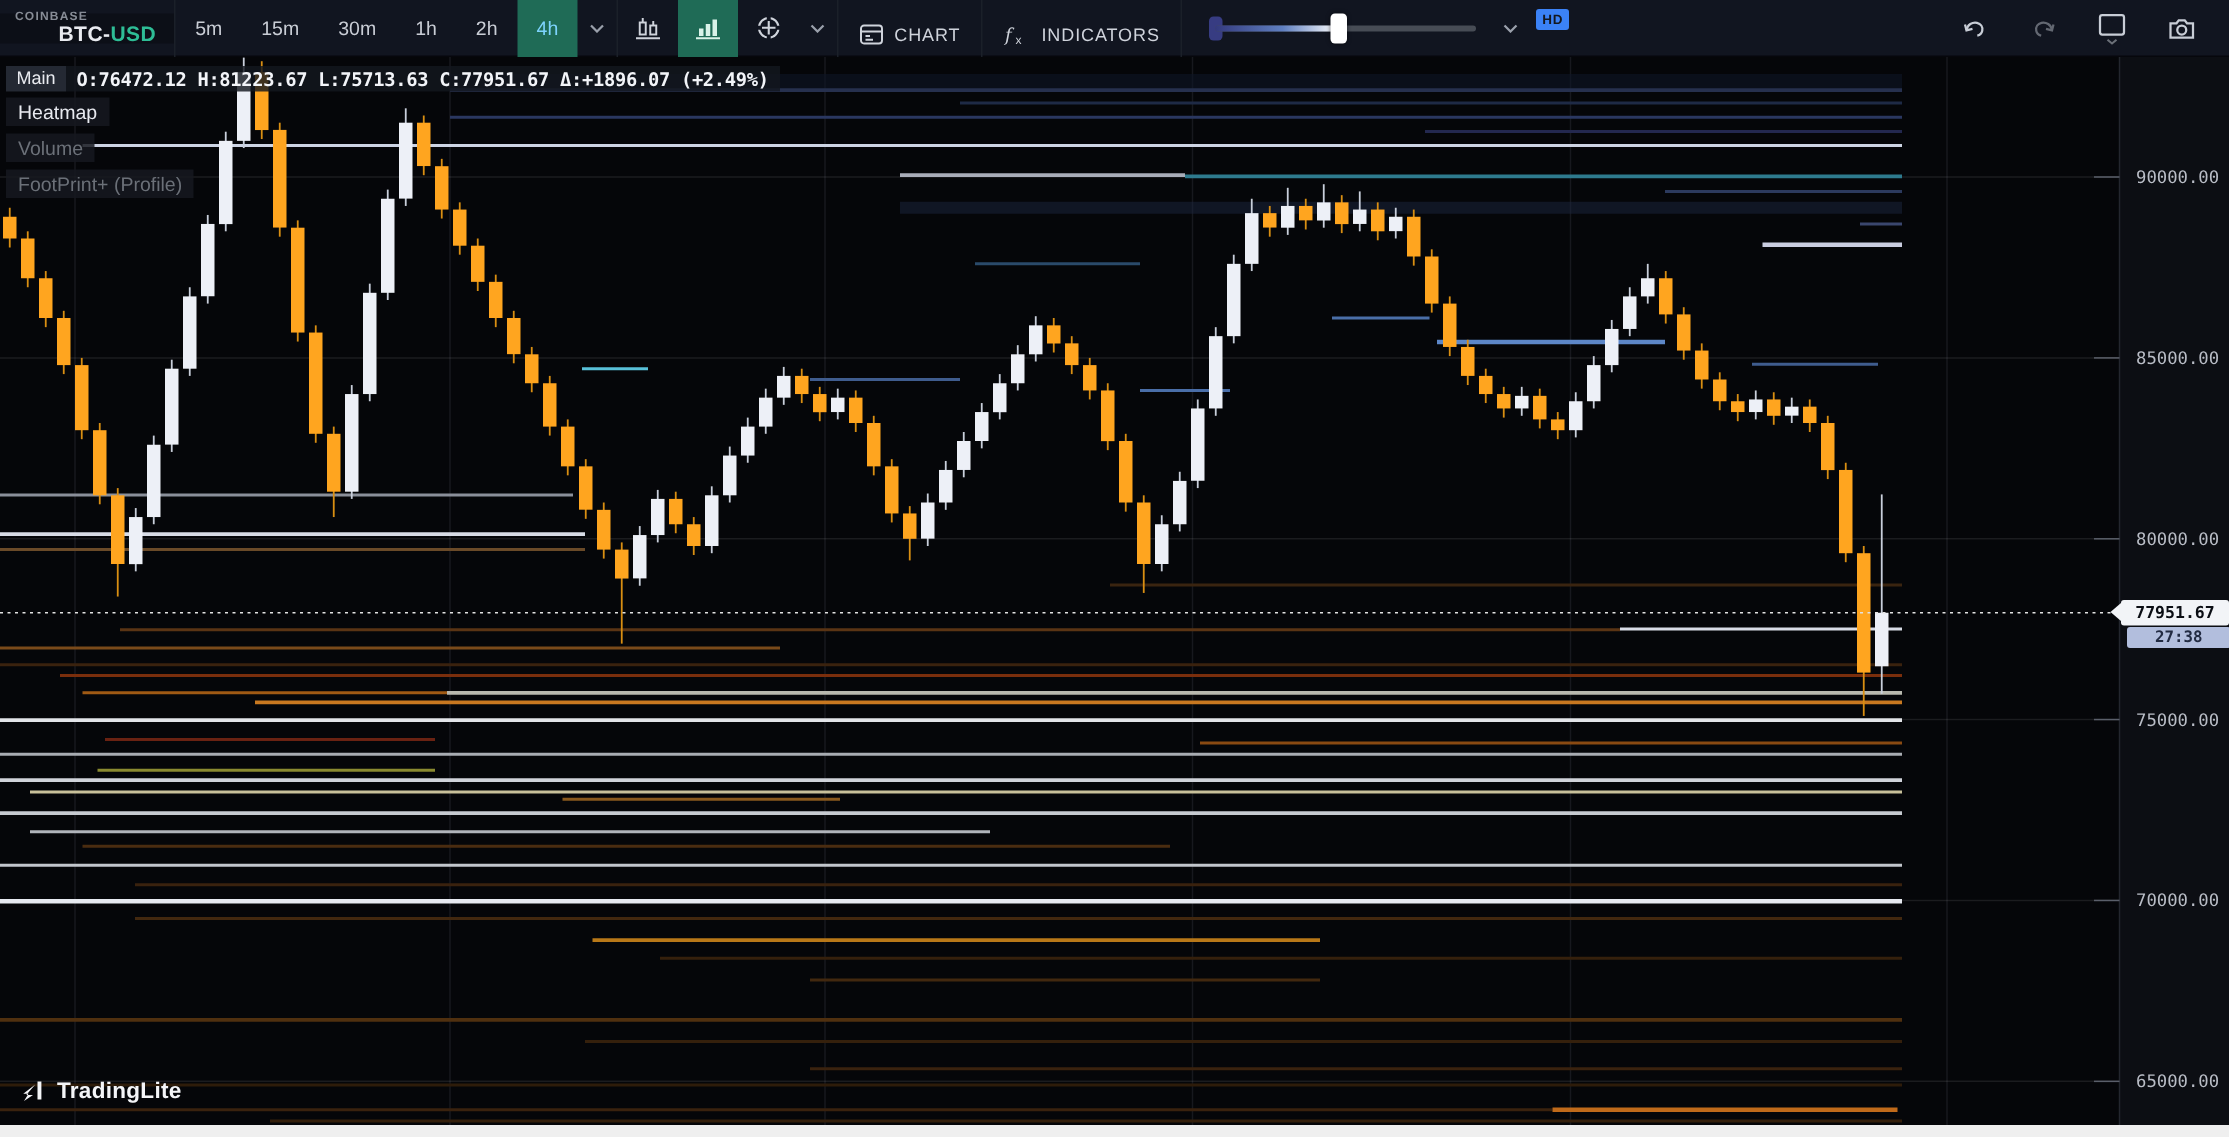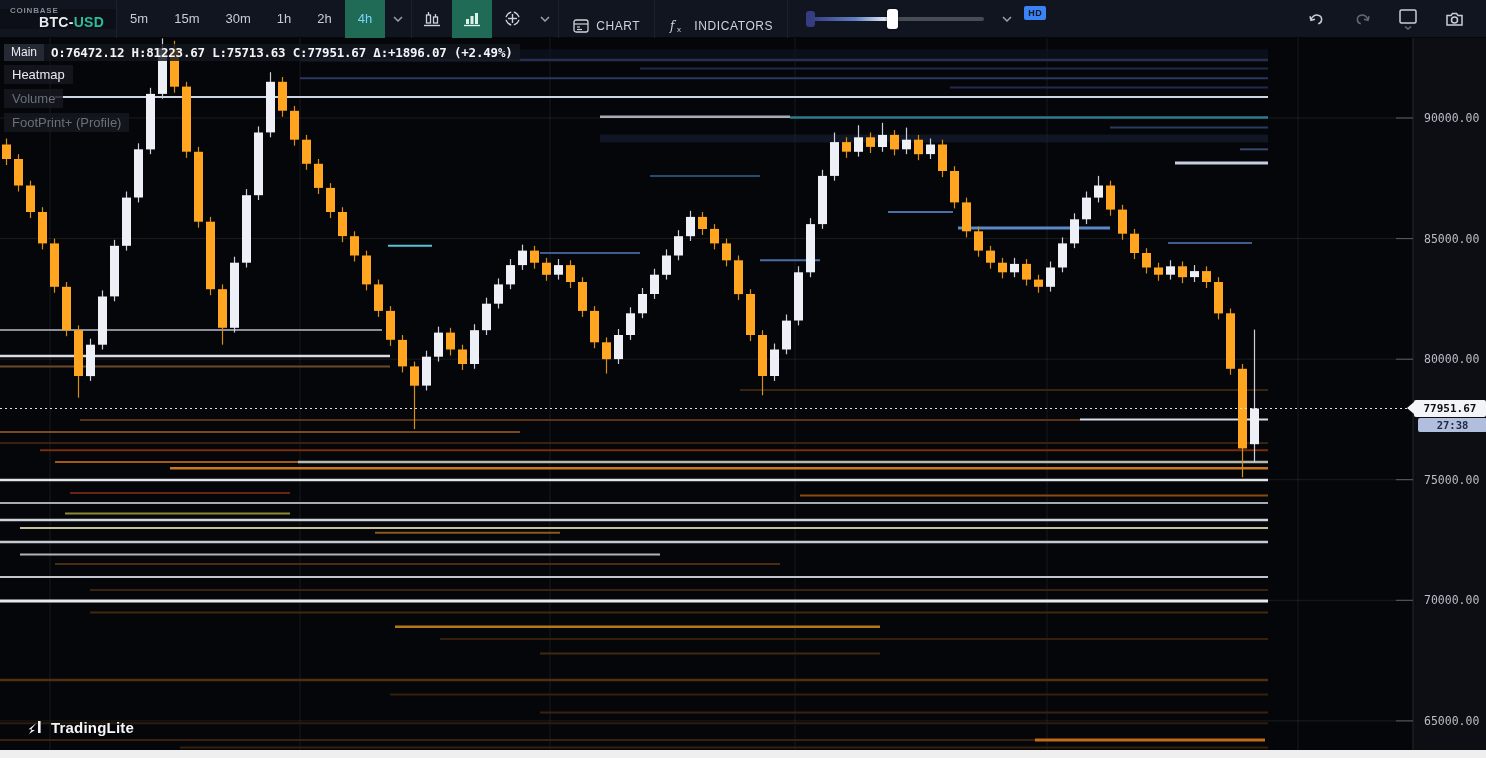--- a/index.html
+++ b/index.html
@@ -17,21 +17,21 @@
   .sym .quote { color:#2ebd96; }
   .sep { width:1px; height:38px; background:#1b2029; flex:none; }
   .tf { padding:0 13px; height:38px; display:flex; align-items:center; font-size:13px;
         color:#c9cdd5; cursor:pointer; flex:none; }
   .tf.active { background:#1f6b56; color:#7dd3fc; }
   .chev { width:26px; height:38px; display:flex; align-items:center; justify-content:center;
           color:#9aa0ab; flex:none; cursor:pointer; }
   .ibtn { width:40px; height:38px; display:flex; align-items:center; justify-content:center;
           flex:none; cursor:pointer; }
   .ibtn.active { background:#1f6b56; }
-  .tbtn { height:38px; display:flex; align-items:flex-end; gap:7px; padding:5px 14px;
+  .tbtn { height:38px; display:flex; align-items:flex-start; gap:7px; padding:16px 14px;
           color:#cfd3db; font-size:12px; letter-spacing:.6px; cursor:pointer; flex:none; }
   .slider { position:relative; width:178px; height:38px; margin:0 10px 0 18px; flex:none; cursor:pointer; }
   .sl-cap { position:absolute; left:0; top:11px; width:9px; height:16px; background:#373c82; border-radius:3px; }
   .sl-track { position:absolute; left:4px; right:0; top:17px; height:4px; background:#474c55; border-radius:2px; }
   .sl-fill { position:absolute; left:0; top:0; height:4px; width:47%; border-radius:2px;
              background:linear-gradient(90deg,#343a7e 0%,#5f7fc0 55%,#ffffff 100%); }
   .sl-handle { position:absolute; left:calc(47% - 5px); top:-8px; width:11px; height:20px;
                background:#ffffff; border-radius:3px; box-shadow:0 0 3px rgba(0,0,0,.6); }
   .hd { background:#3b82f6; color:#14181f; font-size:9px; font-weight:700; letter-spacing:.5px;
         padding:2px 4px; border-radius:2px; margin:0 14px 12px 4px; cursor:pointer; flex:none; }
@@ -55,21 +55,21 @@
 
   .price-tag { position:absolute; left:1414px; width:72px; height:17px; background:#f2f4f7;
                color:#0b0e14; font-family:"DejaVu Sans Mono", monospace; font-size:11px; font-weight:700;
                display:flex; align-items:center; justify-content:center; border-radius:2px; }
   .price-tag::before { content:""; position:absolute; left:-7px; top:2px; border:7px solid transparent;
                border-right-color:#f2f4f7; border-left-width:0; border-top-width:6px; border-bottom-width:6px; }
   .countdown { position:absolute; left:1418px; width:69px; height:14px; background:#b2bedd;
                color:#222b42; font-family:"DejaVu Sans Mono", monospace; font-size:10.5px; font-weight:700;
                display:flex; align-items:center; justify-content:center; border-radius:2px; }
 
-  .brand { position:absolute; left:27px; bottom:14px; display:flex; align-items:center; gap:6px;
+  .brand { position:absolute; left:14px; bottom:14px; display:flex; align-items:center; gap:6px;
            color:#f4f5f8; font-size:15px; font-weight:700; letter-spacing:.2px; }
 
   .bottomstrip { position:absolute; left:0; bottom:0; width:1486px; height:8px; background:#efefef; }
 </style>
 </head>
 <body>
 
 <div id="app">
 
   <div class="tb">

